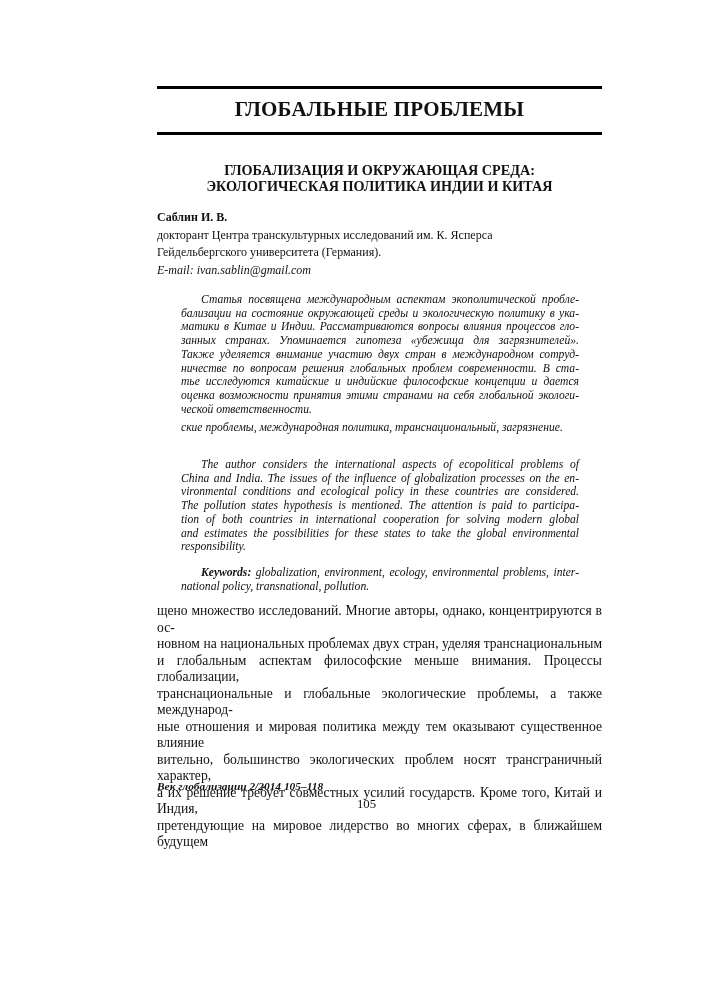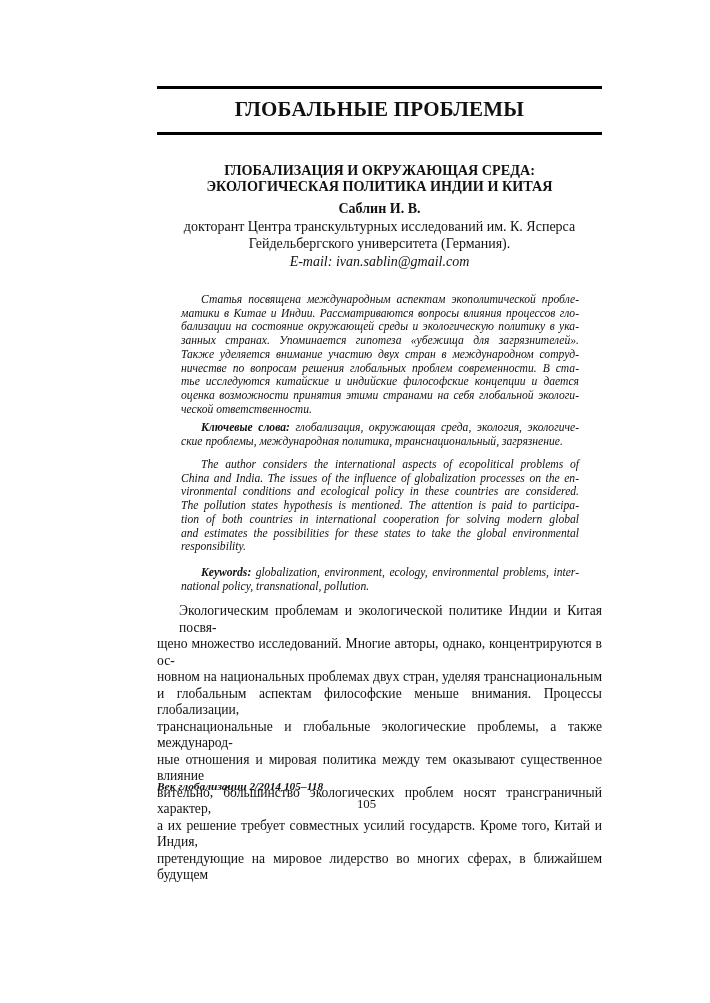--- a/index.html
+++ b/index.html
@@ -50,23 +50,23 @@
       text-align: center;
       font-weight: bold;
       font-size: 14.2px;
       line-height: 16px;
     }
     .article-title span { display: block; }
     .author-block {
       position: absolute;
       left: 137px;
       width: 445px;
-      top: 200px;
-      text-align: center;
-      font-size: 14px;
+      top: 209px;
+      text-align: left;
+      font-size: 12px;
       line-height: 17.5px;
     }
     .author-block .author-name { font-weight: bold; display: block; }
     .author-block .line { display: block; }
     .author-block .email { font-style: italic; display: block; }
 
     .abstract {
       position: absolute;
       left: 161px;
       width: 398px;
@@ -141,52 +141,50 @@
 
   <div class="author-block">
     <span class="author-name">Саблин И. В.</span>
     <span class="line">докторант Центра транскультурных исследований им. К. Ясперса</span>
     <span class="line">Гейдельбергского университета (Германия).</span>
     <span class="email">E-mail: ivan.sablin@gmail.com</span>
   </div>
 
   <div class="abstract abs-ru">
     <span class="ln indent" style="white-space: normal;">Статья посвящена международным аспектам экополитической пробле-</span>
+    <span class="ln" style="white-space: normal;">бализации на состояние окружающей среды и экологическую политику в ука-</span>
     <span class="ln" style="white-space: normal;">матики в Китае и Индии. Рассматриваются вопросы влияния процессов гло-</span>
-    <span class="ln" style="white-space: normal;">бализации на состояние окружающей среды и экологическую политику в ука-</span>
     <span class="ln" style="white-space: normal;">занных странах. Упоминается гипотеза «убежища для загрязнителей».</span>
     <span class="ln" style="white-space: normal;">Также уделяется внимание участию двух стран в международном сотруд-</span>
     <span class="ln" style="white-space: normal;">ничестве по вопросам решения глобальных проблем современности. В ста-</span>
     <span class="ln" style="white-space: normal;">тье исследуются китайские и индийские философские концепции и дается</span>
     <span class="ln" style="white-space: normal;">оценка возможности принятия этими странами на себя глобальной экологи-</span>
     <span class="ln last">ческой ответственности.</span>
   </div>
 
   <div class="abstract kw-ru">
-    <span class="ln indent" style="white-space: normal;"><span class="kw-label">Ключевые слова:</span><span> глобализация, окружающая среда, экология, экологиче-</span></span>
     <span class="ln last">ские проблемы, международная политика, транснациональный, загрязнение.</span>
   </div>
 
   <div class="abstract abs-en">
     <span class="ln indent" style="white-space: normal;">The author considers the international aspects of ecopolitical problems of</span>
     <span class="ln" style="white-space: normal;">China and India. The issues of the influence of globalization processes on the en-</span>
     <span class="ln" style="white-space: normal;">vironmental conditions and ecological policy in these countries are considered.</span>
     <span class="ln" style="white-space: normal;">The pollution states hypothesis is mentioned. The attention is paid to participa-</span>
     <span class="ln" style="white-space: normal;">tion of both countries in international cooperation for solving modern global</span>
     <span class="ln" style="white-space: normal;">and estimates the possibilities for these states to take the global environmental</span>
     <span class="ln last">responsibility.</span>
   </div>
 
   <div class="abstract kw-en">
     <span class="ln indent" style="white-space: normal;"><span class="kw-label">Keywords:</span><span> globalization, environment, ecology, environmental problems, inter-</span></span>
     <span class="ln last">national policy, transnational, pollution.</span>
   </div>
 
   <div class="body-text">
-    <span class="ln indent" style="white-space: normal;">Экологическим проблемам и экологической политике Индии и Китая посвя-</span>
     <span class="ln" style="white-space: normal;">щено множество исследований. Многие авторы, однако, концентрируются в ос-</span>
     <span class="ln" style="white-space: normal;">новном на национальных проблемах двух стран, уделяя транснациональным</span>
     <span class="ln" style="white-space: normal;">и глобальным аспектам философские меньше внимания. Процессы глобализации,</span>
     <span class="ln" style="white-space: normal;">транснациональные и глобальные экологические проблемы, а также международ-</span>
     <span class="ln" style="white-space: normal;">ные отношения и мировая политика между тем оказывают существенное влияние</span>
     <span class="ln" style="white-space: normal;">вительно, большинство экологических проблем носят трансграничный характер,</span>
     <span class="ln" style="white-space: normal;">а их решение требует совместных усилий государств. Кроме того, Китай и Индия,</span>
     <span class="ln" style="white-space: normal;">претендующие на мировое лидерство во многих сферах, в ближайшем будущем</span>
   </div>
 

